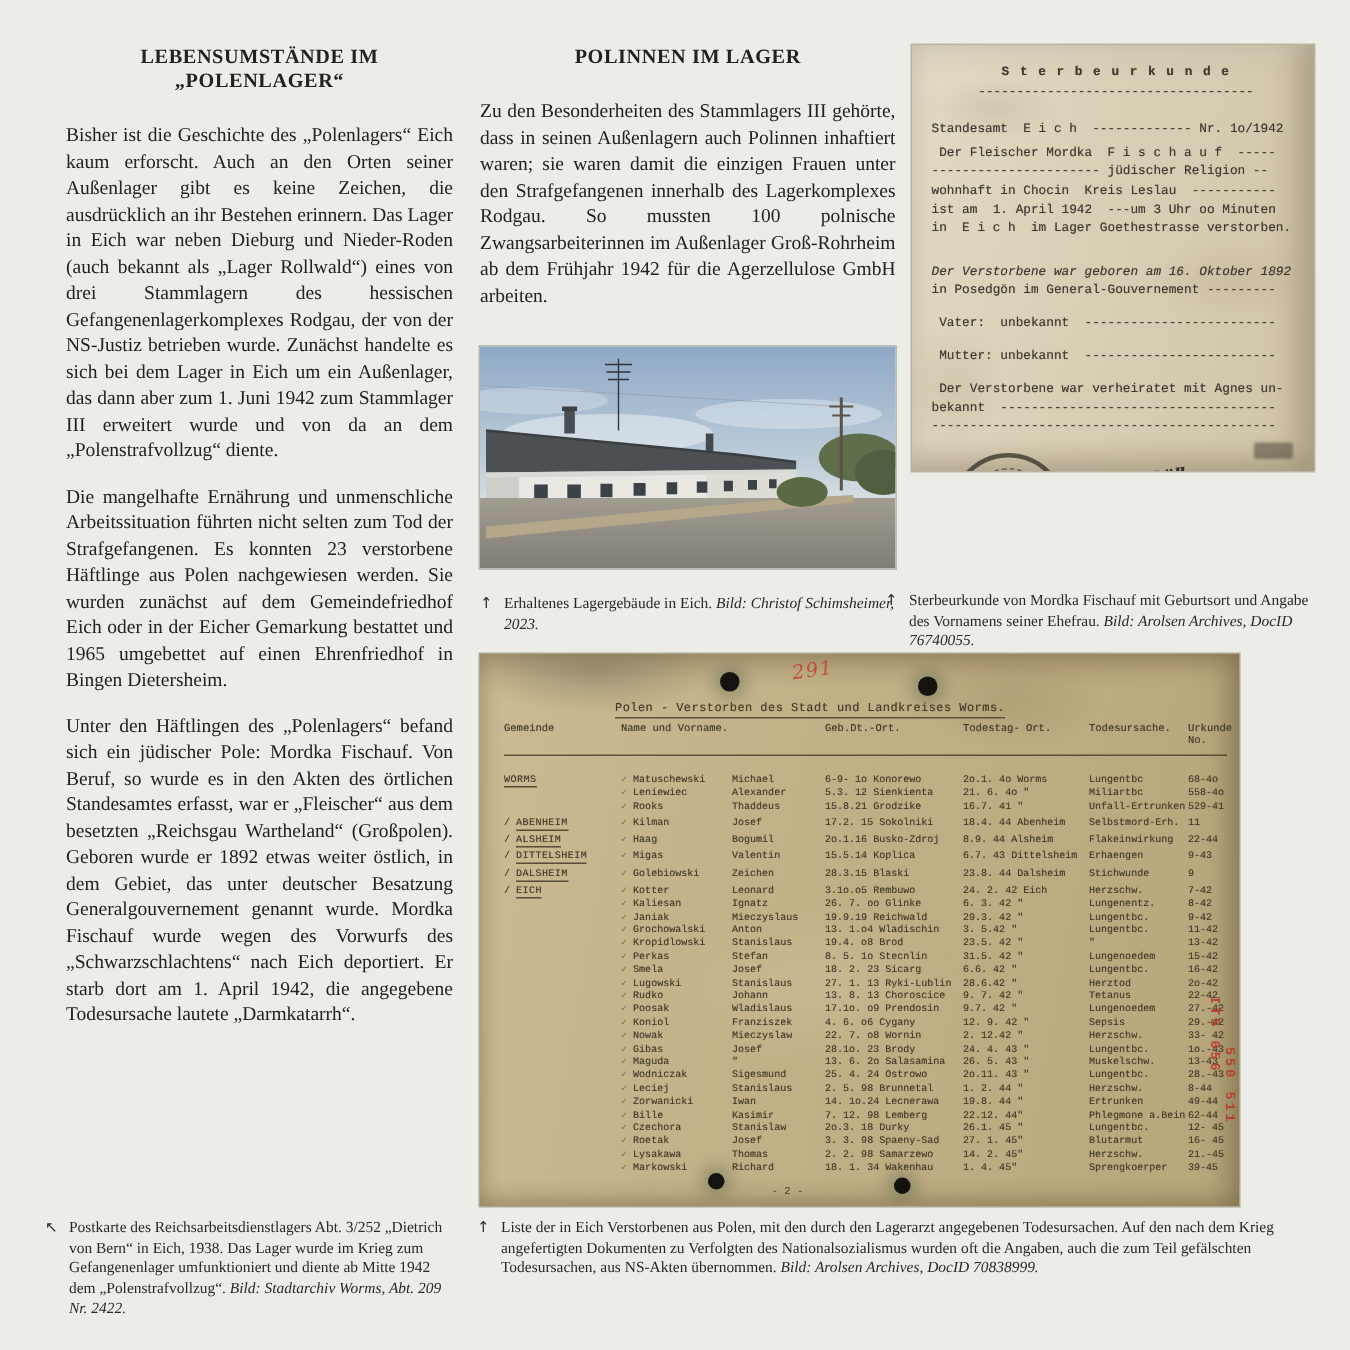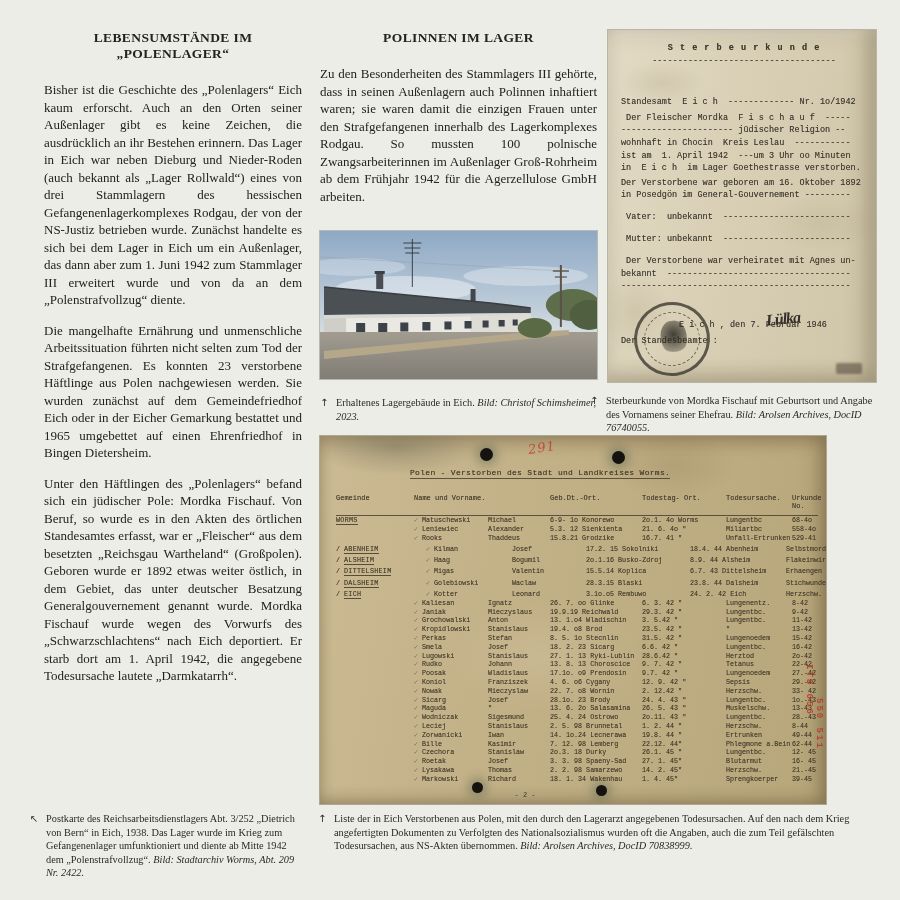--- a/index.html
+++ b/index.html
@@ -38,21 +38,21 @@
   .photo {
     position:absolute; left:0; top:201px; width:277px; height:148px;
     overflow:hidden; box-shadow:0 0 0 1px rgba(90,90,80,.35);
     background:#c7d0d8;
   }
   .photo svg { display:block; width:100%; height:100%; }
   .photo-caption { left:0; top:366px; width:277px; }
 
   
   .certificate {
-    position:absolute; left:608px; top:30px; width:268px; height:352px;
+    position:absolute; left:608px; top:30px; width:268px; height:284px;
     background:linear-gradient(103deg,#e2dac4 0%,#d8cfb5 45%,#cfc5a8 100%);
     box-shadow:inset -12px 0 20px rgba(95,80,50,.28),
                inset 0 -10px 16px rgba(95,80,50,.18),
                inset 0 6px 10px rgba(255,255,255,.25),
                0 0 0 1px rgba(125,110,82,.45);
     overflow:hidden;
   }
   .certificate::before { 
     content:""; position:absolute; inset:0;
     background:
@@ -122,33 +122,33 @@
     position:absolute; left:208px; top:4px; font-size:13px; font-style:italic;
     color:#c0402e; transform:rotate(-8deg); font-family:"DejaVu Serif",serif;
     opacity:.85; letter-spacing:1px;
   }
   .dl-title {
     position:absolute; left:90px; top:32px; font-size:8px; letter-spacing:.3px;
     border-bottom:1px solid rgba(66,58,41,.8); padding-bottom:1px;
     text-shadow:0 0 .5px rgba(66,58,41,.5);
   }
   .dl-head {
-    position:absolute; left:16px; top:58px; right:8px;
+    position:absolute; left:16px; top:46px; right:8px;
     display:grid; grid-template-columns:78px 136px 92px 84px 66px auto;
     font-size:7px; padding-bottom:5px;
     border-bottom:1px solid rgba(66,58,41,.8);
     text-shadow:0 0 .5px rgba(66,58,41,.5);
   }
   .dl-rows {
     position:absolute; left:16px; top:80px; right:8px;
     font-size:6.7px; line-height:8.8px;
     text-shadow:0 0 .5px rgba(66,58,41,.45);
   }
   .dl-row { display:grid; grid-template-columns:78px 74px 62px 92px 84px 66px auto; white-space:pre; }
-  .dl-row.gs { margin-top:2.5px;gap:12px; }
+  .dl-row.gs { margin-top:2.5px; }
   .c-name::before { content:"✓ "; opacity:.5; }
   .c-gem .slash { font-style:normal; margin-right:4px; }
   .c-gem u { text-decoration:none; border-bottom:1px solid rgba(66,58,41,.85); letter-spacing:.3px; }
   .dl-pagenum { position:absolute; left:150px; bottom:5px; width:110px; text-align:center; font-size:7px; }
   .dl-stamp {
     position:absolute; color:#b93b2c; font-size:9px; font-weight:700;
     letter-spacing:2px; writing-mode:vertical-rl; opacity:.9;
   }
   .dl-stamp-1 { right:12px; top:228px; }
   .dl-stamp-2 { right:2px;  top:262px; }
@@ -237,27 +237,27 @@
         <span>Erhaltenes Lagergebäude in Eich.</span>
         <i>Bild: Christof Schimsheimer, 2023.</i>
       </span>
     </div>
   </section>
 
   <aside class="certificate">
     <div class="cert-body">
         <div class="cert-line ctr tt">S t e r b e u r k u n d e</div>
         <div class="cert-line ctr">------------------------------------</div>
-        <div class="cert-line" style="margin-top: 29px;">Standesamt  E i c h  ------------- Nr. 1o/1942</div>
+        <div class="cert-line" style="margin-top: 13px;">Standesamt  E i c h  ------------- Nr. 1o/1942</div>
         <div class="cert-line" style="margin-top: 3px;"> Der Fleischer Mordka  F i s c h a u f  -----</div>
         <div class="cert-line">---------------------- jüdischer Religion --</div>
         <div class="cert-line">wohnhaft in Chocin  Kreis Leslau  -----------</div>
         <div class="cert-line">ist am  1. April 1942  ---um 3 Uhr oo Minuten</div>
         <div class="cert-line">in  E i c h  im Lager Goethestrasse verstorben.</div>
-        <div class="cert-line" style="margin-top: 2px;">Der Verstorbene war geboren am 16. Oktober 1892</div>
+        <div class="cert-line" style="margin-top: 16px; font-style: italic;">Der Verstorbene war geboren am 16. Oktober 1892</div>
         <div class="cert-line">in Posedgön im General-Gouvernement ---------</div>
         <div class="cert-line" style="margin-top: 9px;"> Vater:  unbekannt  -------------------------</div>
         <div class="cert-line" style="margin-top: 9px;"> Mutter: unbekannt  -------------------------</div>
         <div class="cert-line" style="margin-top: 10px;"> Der Verstorbene war verheiratet mit Agnes un-</div>
         <div class="cert-line">bekannt  ------------------------------------</div>
         <div class="cert-line">---------------------------------------------</div>
         <div class="cert-line" style="margin-top: 26px; margin-left: 58px;">E i c h , den 7. Februar 1946</div>
         <div class="cert-line" style="margin-top: 3px; ">Der Standesbeamte :</div>
       </div>
     <div class="cert-signature">Lülka</div>
@@ -288,34 +288,34 @@
       <span>Todesursache.</span>
       <span>Urkunde No.</span>
     </div>
     <div class="dl-rows">
         <div class="dl-row"><span class="c-gem"><u>WORMS</u></span><span class="c-name">Matuschewski</span><span class="c-vn">Michael</span><span class="c-geb">6-9- 1o Konorewo</span><span class="c-tod">2o.1. 4o Worms</span><span class="c-urs">Lungentbc</span><span class="c-urk">68-4o</span></div>
         <div class="dl-row"><span class="c-gem"></span><span class="c-name">Leniewiec</span><span class="c-vn">Alexander</span><span class="c-geb">5.3. 12 Sienkienta</span><span class="c-tod">21. 6. 4o "</span><span class="c-urs">Miliartbc</span><span class="c-urk">558-4o</span></div>
         <div class="dl-row"><span class="c-gem"></span><span class="c-name">Rooks</span><span class="c-vn">Thaddeus</span><span class="c-geb">15.8.21 Grodzike</span><span class="c-tod">16.7. 41 "</span><span class="c-urs">Unfall-Ertrunken</span><span class="c-urk">529-41</span></div>
         <div class="dl-row gs"><span class="c-gem"><i class="slash">/</i><u>ABENHEIM</u></span><span class="c-name">Kilman</span><span class="c-vn">Josef</span><span class="c-geb">17.2. 15 Sokolniki</span><span class="c-tod">18.4. 44 Abenheim</span><span class="c-urs">Selbstmord-Erh.</span><span class="c-urk">11</span></div>
         <div class="dl-row gs"><span class="c-gem"><i class="slash">/</i><u>ALSHEIM</u></span><span class="c-name">Haag</span><span class="c-vn">Bogumil</span><span class="c-geb">2o.1.16 Busko-Zdroj</span><span class="c-tod">8.9. 44 Alsheim</span><span class="c-urs">Flakeinwirkung</span><span class="c-urk">22-44</span></div>
         <div class="dl-row gs"><span class="c-gem"><i class="slash">/</i><u>DITTELSHEIM</u></span><span class="c-name">Migas</span><span class="c-vn">Valentin</span><span class="c-geb">15.5.14 Koplica</span><span class="c-tod">6.7. 43 Dittelsheim</span><span class="c-urs">Erhaengen</span><span class="c-urk">9-43</span></div>
-        <div class="dl-row gs"><span class="c-gem"><i class="slash">/</i><u>DALSHEIM</u></span><span class="c-name">Golebiowski</span><span class="c-vn">Waclaw</span><span class="c-geb">28.3.15 Blaski</span><span class="c-tod">23.8. 44 Dalsheim</span><span class="c-urs">Stichwunde</span><span class="c-urk">9</span></div>
+        <div class="dl-row gs"><span class="c-gem"><i class="slash">/</i><u>DALSHEIM</u></span><span class="c-name">Golebiowski</span><span class="c-vn">Zeichen</span><span class="c-geb">28.3.15 Blaski</span><span class="c-tod">23.8. 44 Dalsheim</span><span class="c-urs">Stichwunde</span><span class="c-urk">9</span></div>
         <div class="dl-row gs"><span class="c-gem"><i class="slash">/</i><u>EICH</u></span><span class="c-name">Kotter</span><span class="c-vn">Leonard</span><span class="c-geb">3.1o.o5 Rembuwo</span><span class="c-tod">24. 2. 42 Eich</span><span class="c-urs">Herzschw.</span><span class="c-urk">7-42</span></div>
         <div class="dl-row"><span class="c-gem"></span><span class="c-name">Kaliesan</span><span class="c-vn">Ignatz</span><span class="c-geb">26. 7. oo Glinke</span><span class="c-tod">6. 3. 42 "</span><span class="c-urs">Lungenentz.</span><span class="c-urk">8-42</span></div>
         <div class="dl-row"><span class="c-gem"></span><span class="c-name">Janiak</span><span class="c-vn">Mieczyslaus</span><span class="c-geb">19.9.19 Reichwald</span><span class="c-tod">29.3. 42 "</span><span class="c-urs">Lungentbc.</span><span class="c-urk">9-42</span></div>
         <div class="dl-row"><span class="c-gem"></span><span class="c-name">Grochowalski</span><span class="c-vn">Anton</span><span class="c-geb">13. 1.o4 Wladischin</span><span class="c-tod">3. 5.42 "</span><span class="c-urs">Lungentbc.</span><span class="c-urk">11-42</span></div>
         <div class="dl-row"><span class="c-gem"></span><span class="c-name">Kropidlowski</span><span class="c-vn">Stanislaus</span><span class="c-geb">19.4. o8 Brod</span><span class="c-tod">23.5. 42 "</span><span class="c-urs">"</span><span class="c-urk">13-42</span></div>
         <div class="dl-row"><span class="c-gem"></span><span class="c-name">Perkas</span><span class="c-vn">Stefan</span><span class="c-geb">8. 5. 1o Stecnlin</span><span class="c-tod">31.5. 42 "</span><span class="c-urs">Lungenoedem</span><span class="c-urk">15-42</span></div>
         <div class="dl-row"><span class="c-gem"></span><span class="c-name">Smela</span><span class="c-vn">Josef</span><span class="c-geb">18. 2. 23 Sicarg</span><span class="c-tod">6.6. 42 "</span><span class="c-urs">Lungentbc.</span><span class="c-urk">16-42</span></div>
         <div class="dl-row"><span class="c-gem"></span><span class="c-name">Lugowski</span><span class="c-vn">Stanislaus</span><span class="c-geb">27. 1. 13 Ryki-Lublin</span><span class="c-tod">28.6.42 "</span><span class="c-urs">Herztod</span><span class="c-urk">2o-42</span></div>
         <div class="dl-row"><span class="c-gem"></span><span class="c-name">Rudko</span><span class="c-vn">Johann</span><span class="c-geb">13. 8. 13 Choroscice</span><span class="c-tod">9. 7. 42 "</span><span class="c-urs">Tetanus</span><span class="c-urk">22-42</span></div>
         <div class="dl-row"><span class="c-gem"></span><span class="c-name">Poosak</span><span class="c-vn">Wladislaus</span><span class="c-geb">17.1o. o9 Prendosin</span><span class="c-tod">9.7. 42 "</span><span class="c-urs">Lungenoedem</span><span class="c-urk">27.-42</span></div>
         <div class="dl-row"><span class="c-gem"></span><span class="c-name">Koniol</span><span class="c-vn">Franziszek</span><span class="c-geb">4. 6. o6 Cygany</span><span class="c-tod">12. 9. 42 "</span><span class="c-urs">Sepsis</span><span class="c-urk">29.-42</span></div>
         <div class="dl-row"><span class="c-gem"></span><span class="c-name">Nowak</span><span class="c-vn">Mieczyslaw</span><span class="c-geb">22. 7. o8 Wornin</span><span class="c-tod">2. 12.42 "</span><span class="c-urs">Herzschw.</span><span class="c-urk">33- 42</span></div>
-        <div class="dl-row"><span class="c-gem"></span><span class="c-name">Sicarg</span><span class="c-vn">Josef</span><span class="c-geb">28.1o. 23 Brody</span><span class="c-tod">24. 4. 43 "</span><span class="c-urs">Lungentbc.</span><span class="c-urk">1o.-43</span></div>
+        <div class="dl-row"><span class="c-gem"></span><span class="c-name">Gibas</span><span class="c-vn">Josef</span><span class="c-geb">28.1o. 23 Brody</span><span class="c-tod">24. 4. 43 "</span><span class="c-urs">Lungentbc.</span><span class="c-urk">1o.-43</span></div>
         <div class="dl-row"><span class="c-gem"></span><span class="c-name">Maguda</span><span class="c-vn">"</span><span class="c-geb">13. 6. 2o Salasamina</span><span class="c-tod">26. 5. 43 "</span><span class="c-urs">Muskelschw.</span><span class="c-urk">13-43</span></div>
         <div class="dl-row"><span class="c-gem"></span><span class="c-name">Wodniczak</span><span class="c-vn">Sigesmund</span><span class="c-geb">25. 4. 24 Ostrowo</span><span class="c-tod">2o.11. 43 "</span><span class="c-urs">Lungentbc.</span><span class="c-urk">28.-43</span></div>
         <div class="dl-row"><span class="c-gem"></span><span class="c-name">Leciej</span><span class="c-vn">Stanislaus</span><span class="c-geb">2. 5. 98 Brunnetal</span><span class="c-tod">1. 2. 44 "</span><span class="c-urs">Herzschw.</span><span class="c-urk">8-44</span></div>
         <div class="dl-row"><span class="c-gem"></span><span class="c-name">Zorwanicki</span><span class="c-vn">Iwan</span><span class="c-geb">14. 1o.24 Lecnerawa</span><span class="c-tod">19.8. 44 "</span><span class="c-urs">Ertrunken</span><span class="c-urk">49-44</span></div>
         <div class="dl-row"><span class="c-gem"></span><span class="c-name">Bille</span><span class="c-vn">Kasimir</span><span class="c-geb">7. 12. 98 Lemberg</span><span class="c-tod">22.12. 44"</span><span class="c-urs">Phlegmone a.Bein</span><span class="c-urk">62-44</span></div>
         <div class="dl-row"><span class="c-gem"></span><span class="c-name">Czechora</span><span class="c-vn">Stanislaw</span><span class="c-geb">2o.3. 18 Durky</span><span class="c-tod">26.1. 45 "</span><span class="c-urs">Lungentbc.</span><span class="c-urk">12- 45</span></div>
         <div class="dl-row"><span class="c-gem"></span><span class="c-name">Roetak</span><span class="c-vn">Josef</span><span class="c-geb">3. 3. 98 Spaeny-Sad</span><span class="c-tod">27. 1. 45"</span><span class="c-urs">Blutarmut</span><span class="c-urk">16- 45</span></div>
         <div class="dl-row"><span class="c-gem"></span><span class="c-name">Lysakawa</span><span class="c-vn">Thomas</span><span class="c-geb">2. 2. 98 Samarzewo</span><span class="c-tod">14. 2. 45"</span><span class="c-urs">Herzschw.</span><span class="c-urk">21.-45</span></div>
         <div class="dl-row"><span class="c-gem"></span><span class="c-name">Markowski</span><span class="c-vn">Richard</span><span class="c-geb">18. 1. 34 Wakenhau</span><span class="c-tod">1. 4. 45"</span><span class="c-urs">Sprengkoerper</span><span class="c-urk">39-45</span></div>
       </div>

